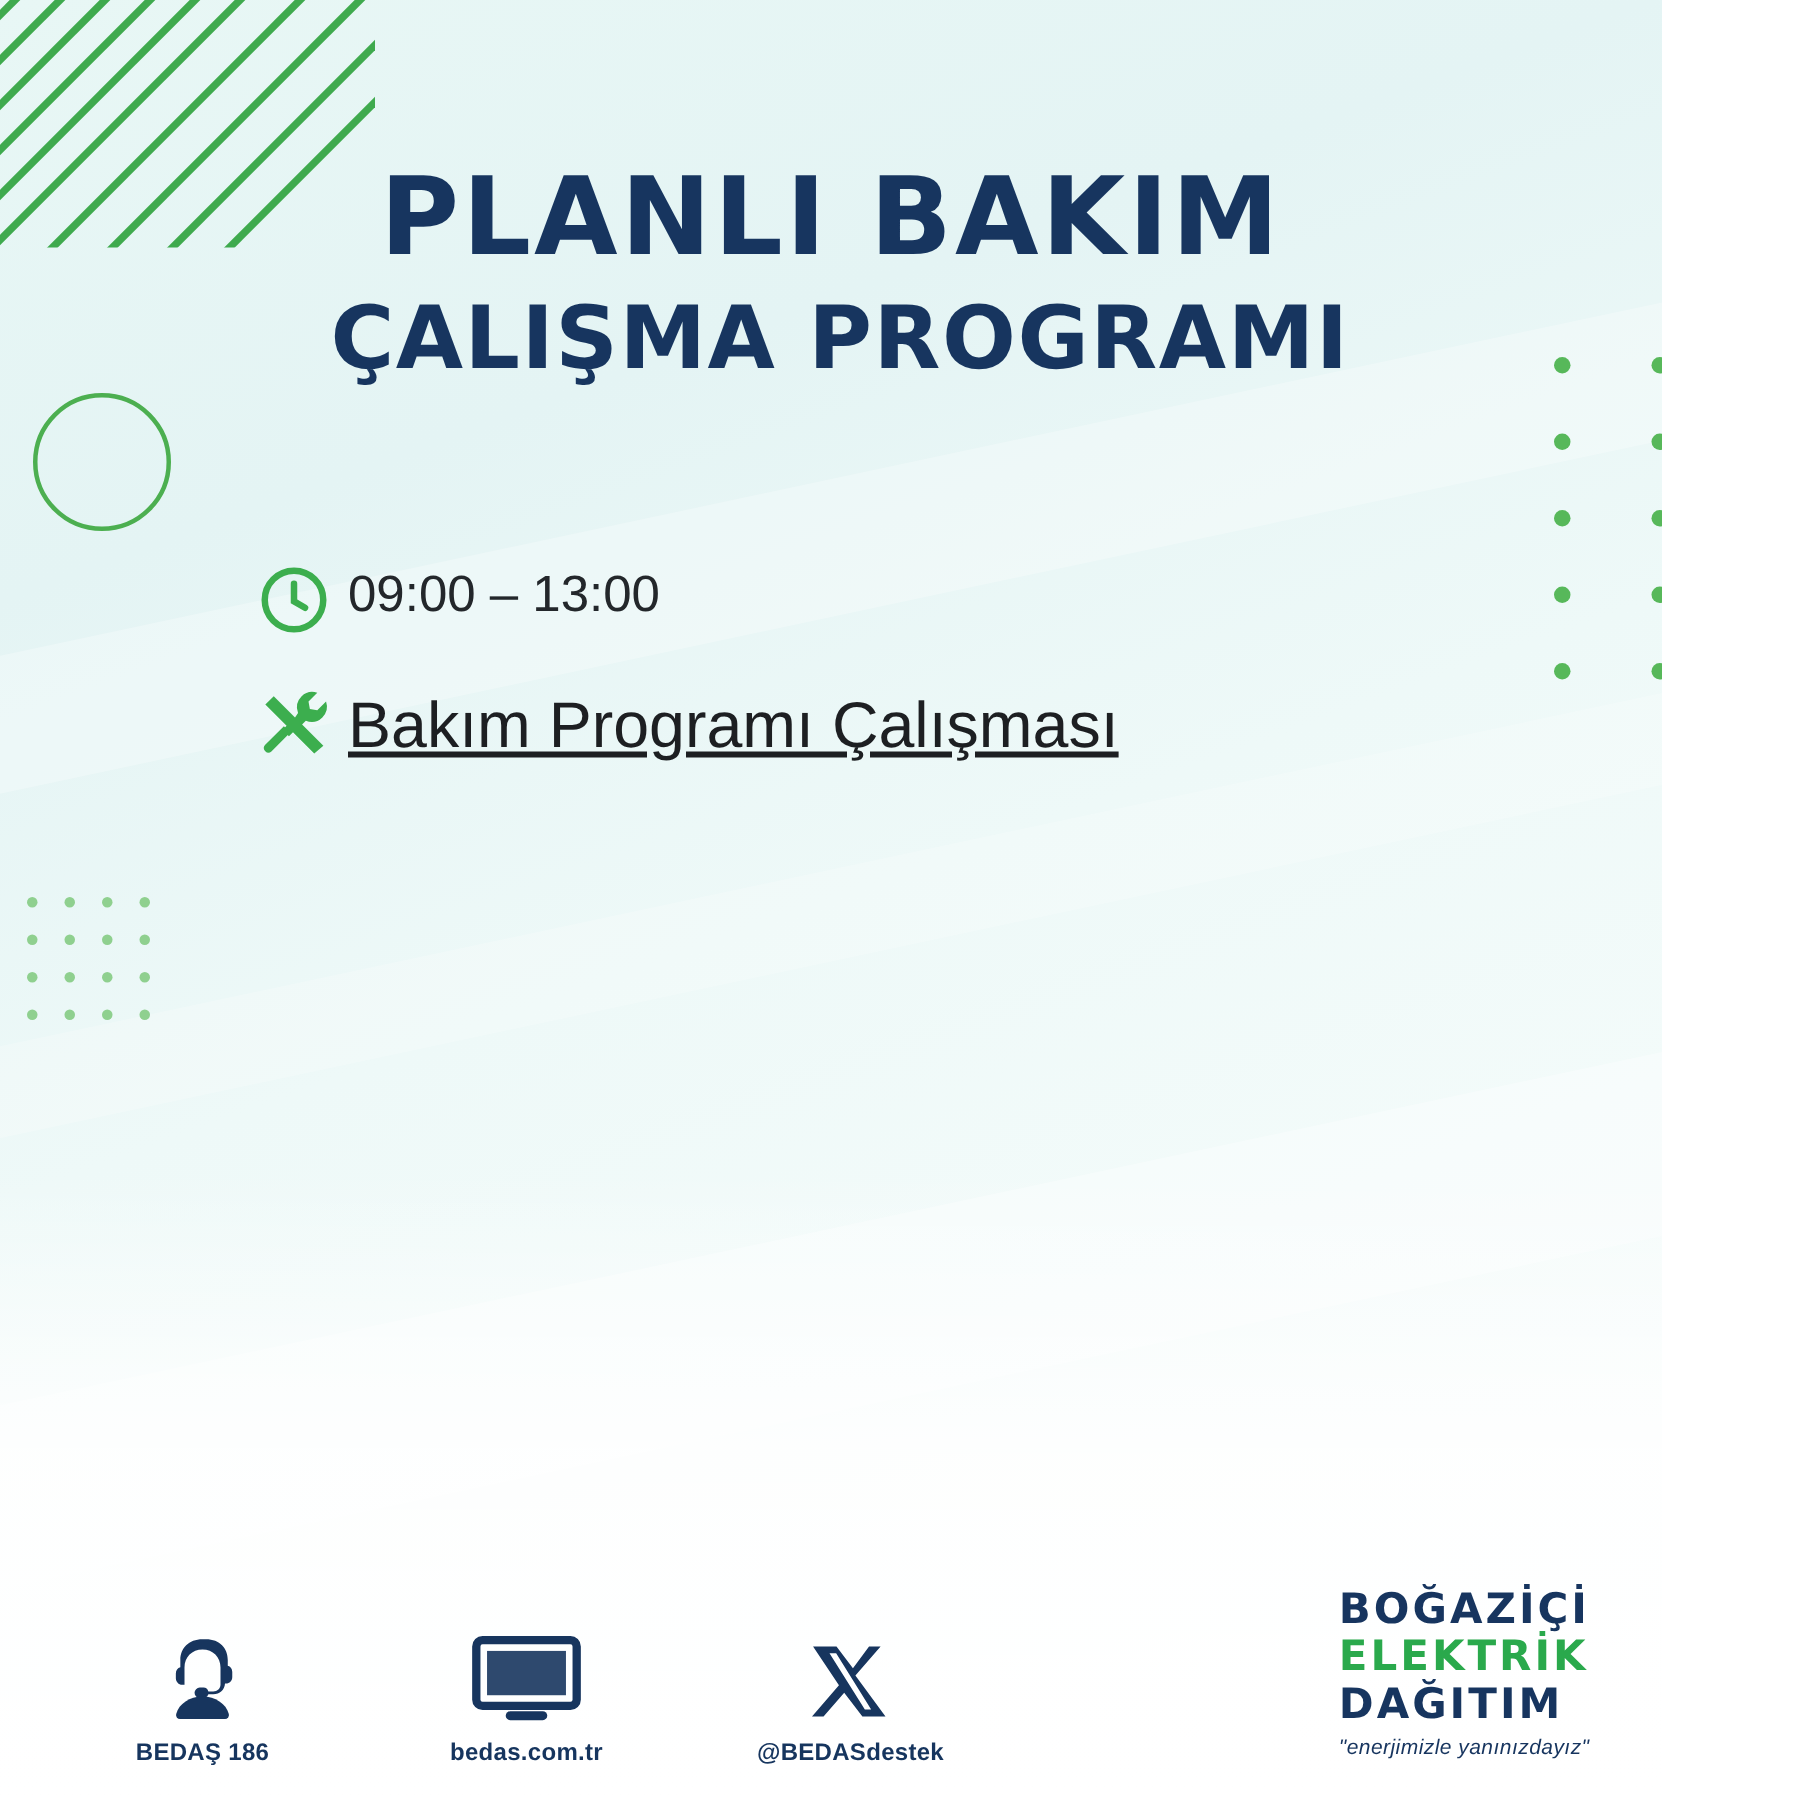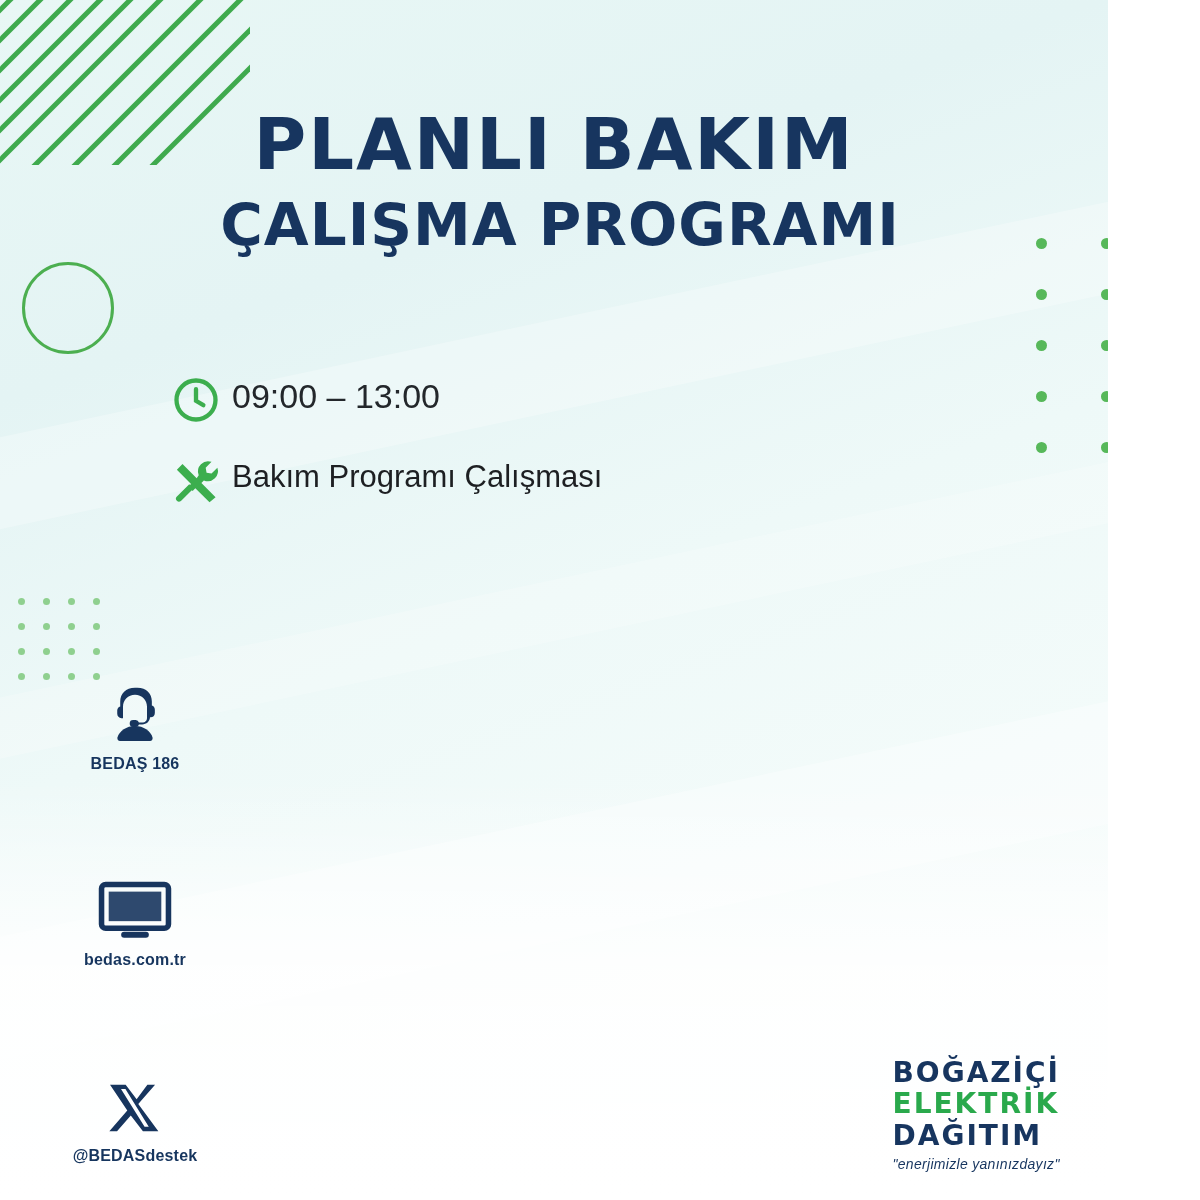--- a/index.html
+++ b/index.html
@@ -86,30 +86,30 @@
     padding-top: 2px;
   }
   .row .txt {
     font-size: 33px;
     color: #1a1a1a;
     line-height: 1.34;
     padding-top: 2px;
   }
   .row.date .txt { font-size: 34px; color: #23272b; }
   .row.time .txt { font-size: 34px; color: #23272b; }
-  .row.work .txt { font-size: 31px; color: #1d1f22; }
+  .row.work .txt { font-size: 43px; color: #1d1f22; text-decoration: underline; }
   .row.loc .txt { font-size: 32px; color: #1d1f22; max-width: 930px; }
 
   
   .footer {
     position: absolute; left: 0; right: 0; bottom: 0; height: 190px;
   }
   .contacts {
-    position: absolute; left: 60px; bottom: 35px;
-    display: flex; align-items: flex-end; gap: 104px; flex-direction: column;
+    position: absolute; left: 60px; bottom: 22px;
+    display: flex; align-items: flex-end; gap: 66px;
   }
   .contact { text-align: center; width: 150px; }
   .contact .cico { height: 64px; display: flex; align-items: flex-end; justify-content: center; }
   .contact .clabel {
     margin-top: 10px; font-size: 16px; color: #16355e; font-weight: bold;
     letter-spacing: .2px;
   }
   .brand {
     position: absolute; right: 48px; bottom: 28px; text-align: left;
   }

